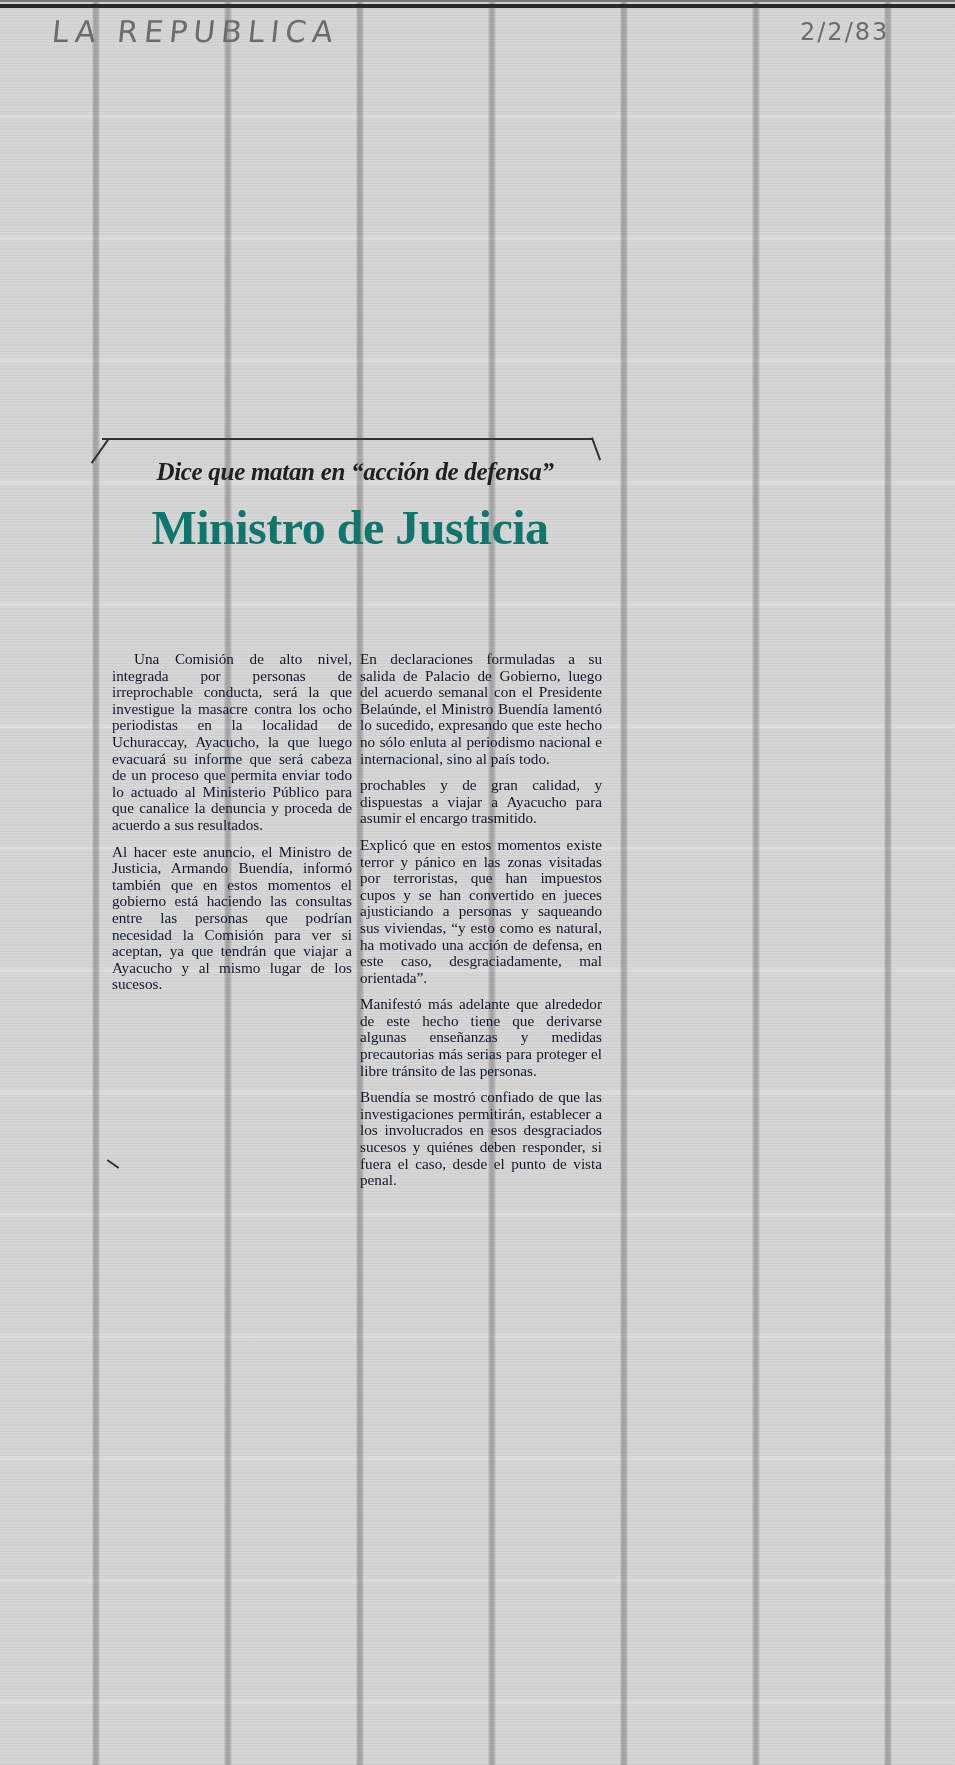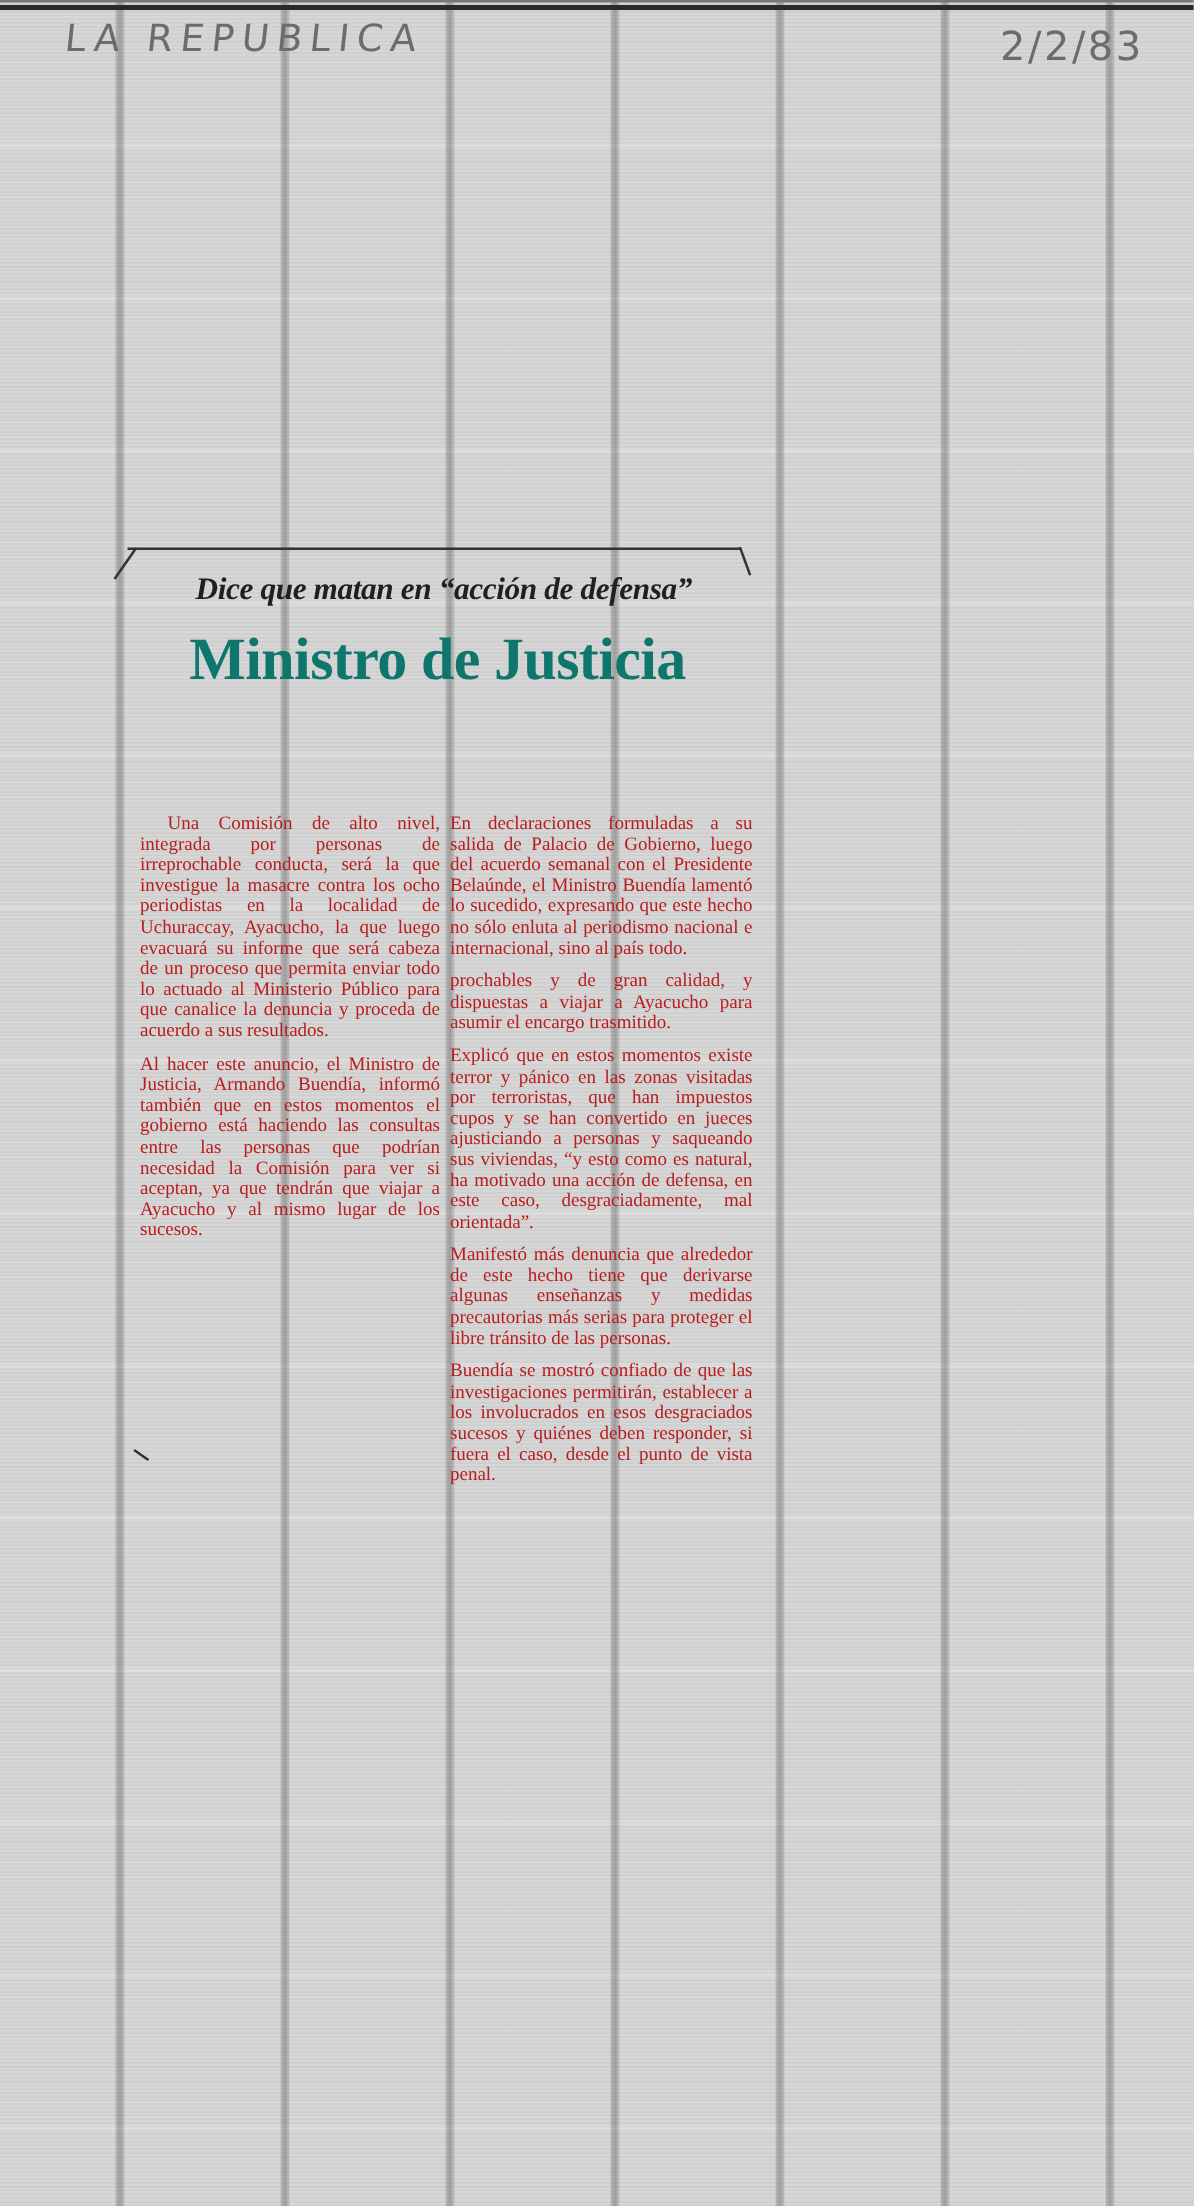--- a/index.html
+++ b/index.html
@@ -19,21 +19,21 @@
   }
   .top-rule-thin {
     position: absolute; left: 0; top: 0px; width: 955px; height: 2px;
     background: #777;
   }
   .hand {
     position: absolute; font-family: "DejaVu Sans", sans-serif;
     color: #6c6c6c; font-weight: normal; letter-spacing: 6px;
   }
   .hand-source { left: 52px; top: 14px; font-size: 30px; transform: skewX(-6deg); }
-  .hand-date { left: 800px; top: 18px; font-size: 32px; letter-spacing: 2px; }
+  .hand-date { left: 800px; top: 18px; font-size: 24px; letter-spacing: 2px; }
   .head-rule {
     position: absolute; left: 102px; top: 438px; width: 490px; height: 2px; background: #333;
   }
   .head-rule-right {
     position: absolute; left: 591px; top: 438px; width: 2px; height: 24px; background: #333;
     transform: rotate(-20deg); transform-origin: top left;
   }
   .head-rule-left {
     position: absolute; left: 108px; top: 438px; width: 2px; height: 30px; background: #333;
     transform: rotate(35deg); transform-origin: top left;
@@ -45,21 +45,21 @@
   }
   .headline {
     position: absolute; left: 100px; top: 500px; width: 500px;
     font-family: "Liberation Serif", serif; font-weight: bold;
     font-size: 48px; line-height: 55px; color: #0f766e; text-align: center;
     letter-spacing: -0.5px;
   }
   .col {
     position: absolute; width: 240px;
     font-family: "Liberation Serif", serif; font-size: 15.2px; line-height: 16.6px;
-    color: #b91c1c; text-align: justify;
+    color: #0f172a; text-align: justify;
   }
   .col p { margin: 0 0 10px 0; hyphens: manual; }
   .col p.indent { text-indent: 22px; }
   .col-left { left: 112px; top: 651px; }
   .col-right { left: 360px; top: 651px; width: 242px; }
   .corner-mark {
     position: absolute; left: 106px; top: 1163px; width: 14px; height: 2px; background: #333;
     transform: rotate(35deg);
   }
 </style>
@@ -86,15 +86,15 @@
   <p class="indent">Una Comisión de alto nivel, integrada por personas de irreprochable conducta, será la que investigue la masacre contra los ocho periodistas en la localidad de Uchuraccay, Ayacucho, la que luego evacuará su informe que será cabeza de un proceso que permita enviar todo lo actuado al Ministerio Público para que canalice la denuncia y proceda de acuerdo a sus resultados.</p>
   <p>Al hacer este anuncio, el Ministro de Justicia, Armando Buendía, informó también que en estos momentos el gobierno está haciendo las consultas entre las personas que podrían necesidad la Comisión para ver si aceptan, ya que tendrán que viajar a Ayacucho y al mismo lugar de los sucesos.</p>
 </div>
 
 <div class="corner-mark"></div>
 
 <div class="col col-right">
   <p>En declaraciones formuladas a su salida de Palacio de Gobierno, luego del acuerdo semanal con el Presidente Belaúnde, el Ministro Buendía lamentó lo sucedido, expresando que este hecho no sólo enluta al periodismo nacional e internacional, sino al país todo.</p>
   <p>prochables y de gran calidad, y dispuestas a viajar a Ayacucho para asumir el encargo trasmitido.</p>
   <p>Explicó que en estos momentos existe terror y pánico en las zonas visitadas por terroristas, que han impuestos cupos y se han convertido en jueces ajusticiando a personas y saqueando sus viviendas, “y esto como es natural, ha motivado una acción de defensa, en este caso, desgraciadamente, mal orientada”.</p>
-  <p>Manifestó más denuncia que alrededor de este hecho tiene que derivarse algunas enseñanzas y medidas precautorias más serias para proteger el libre tránsito de las personas.</p>
+  <p>Manifestó más adelante que alrededor de este hecho tiene que derivarse algunas enseñanzas y medidas precautorias más serias para proteger el libre tránsito de las personas.</p>
   <p>Buendía se mostró confiado de que las investigaciones permitirán, establecer a los involucrados en esos desgraciados sucesos y quiénes deben responder, si fuera el caso, desde el punto de vista penal.</p>
 </div>
 
 </body></html>

